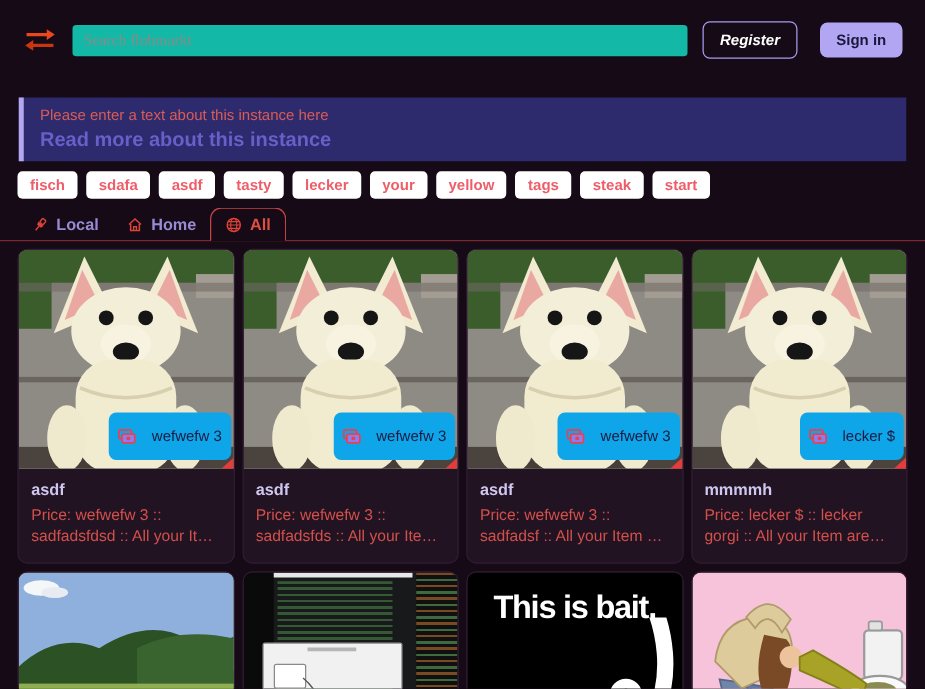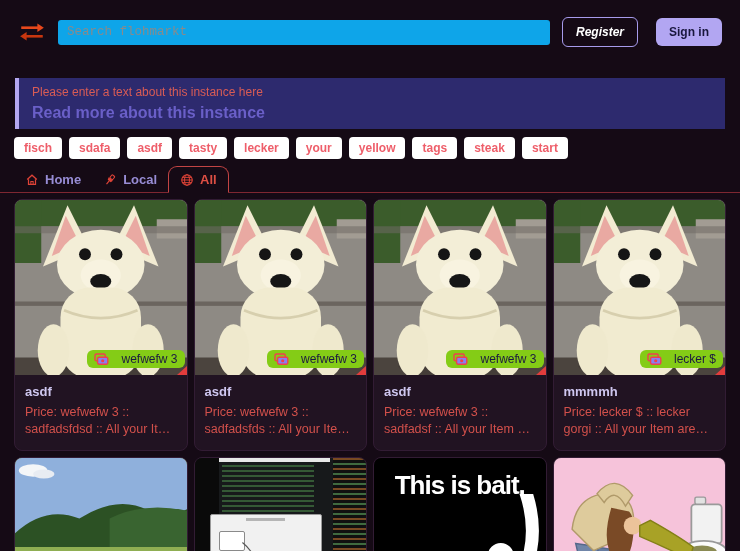--- a/index.html
+++ b/index.html
@@ -3,22 +3,22 @@
 <meta charset="utf-8">
 <style>
   html,body{margin:0;padding:0;background:#150a15;}
   *{box-sizing:border-box;}
   .page{width:740px;height:551px;overflow:hidden;background:#150a15;
         font-family:"Liberation Sans",sans-serif;position:relative;}
 
   
   .hdr{display:flex;align-items:center;height:64px;padding:0 18px;gap:12px;}
   .logo{width:28px;height:20px;flex:0 0 auto;display:block;cursor:pointer;}
-  .search{flex:1;height:25px;border:none;border-radius:3px;background:#0ea5e9;
-          padding:0 9px;font-size:12.5px;color:#222;font-family:Liberation Mono, monospace;outline:none;}
+  .search{flex:1;height:25px;border:none;border-radius:3px;background:#14b8a6;
+          padding:0 9px;font-size:12.5px;color:#222;font-family:Liberation Serif, serif;outline:none;}
   .search::placeholder{color:#8a8a8a;}
   .btn{font-family:"Liberation Sans",sans-serif;font-size:12px;font-weight:bold;
        border-radius:6px;padding:7px 13px;cursor:pointer;}
   .btn.register{background:transparent;color:#ffffff;font-style:italic;border:1px solid #a79bec;}
   .btn.signin{background:#b2a6f2;color:#19173d;border:none;margin-left:6px;}
 
   
   .banner{margin:14px 15px 0;background:#2d2a6e;border-left:4px solid #b3a7f0;
           padding:7px 13px;}
   .banner-msg{color:#d95c55;font-size:12px;line-height:14px;}
@@ -38,21 +38,21 @@
   .tab.active{border:1px solid #c24444;border-bottom:1px solid #150a15;
               border-radius:9px 9px 0 0;color:#de4f44;margin-bottom:-1px;background:#150a15;}
   .ticon{width:14px;height:14px;display:block;}
 
   
   .grid{display:grid;grid-template-columns:repeat(4,1fr);gap:6px;margin:6px 14px 0;}
   .card{background:#211322;border:1px solid #321c34;border-radius:8px;overflow:hidden;cursor:pointer;}
   .thumb{height:175px;position:relative;overflow:hidden;background:#7d7872;}
   .thumb svg.fill{position:absolute;inset:0;width:100%;height:100%;display:block;}
   .badge{position:absolute;right:2px;bottom:7px;display:inline-flex;align-items:center;gap:12px;
-         background:#84cc16;color:#1c1a40;font-size:12px;padding:2px 7px;border-radius:6px;cursor:pointer;}
+         background:#0ea5e9;color:#1c1a40;font-size:12px;padding:12px 7px;border-radius:6px;cursor:pointer;}
   .badge svg{width:15px;height:13px;display:block;}
   .corner{position:absolute;right:0;bottom:0;width:0;height:0;
           border-style:solid;border-width:0 0 9px 10px;
           border-color:transparent transparent #e23c3c transparent;}
   .card h3{margin:9px 10px 0;color:#cfc7f0;font-size:13px;font-weight:bold;}
   .card p{margin:5px 10px 11px;color:#d2504b;font-size:12.5px;line-height:1.38;
           display:-webkit-box;-webkit-line-clamp:2;-webkit-box-orient:vertical;overflow:hidden;}
   .row2 .thumb{height:178px;}
 
   
@@ -162,29 +162,29 @@
     <span class="tag">your</span>
     <span class="tag">yellow</span>
     <span class="tag">tags</span>
     <span class="tag">steak</span>
     <span class="tag">start</span>
   </div>
 
   <nav class="tabs">
     <div class="tab">
       <svg class="ticon">
-          <use href="#sym-home"></use>
-        </svg>
-      <span>Home</span>
+          <use href="#sym-pin"></use>
+        </svg>
+      <span>Local</span>
     </div>
     <div class="tab">
       <svg class="ticon">
-          <use href="#sym-pin"></use>
-        </svg>
-      <span>Local</span>
+          <use href="#sym-home"></use>
+        </svg>
+      <span>Home</span>
     </div>
     <div class="tab active">
       <svg class="ticon">
           <use href="#sym-globe"></use>
         </svg>
       <span>All</span>
     </div>
   </nav>
 
   <div class="grid">

